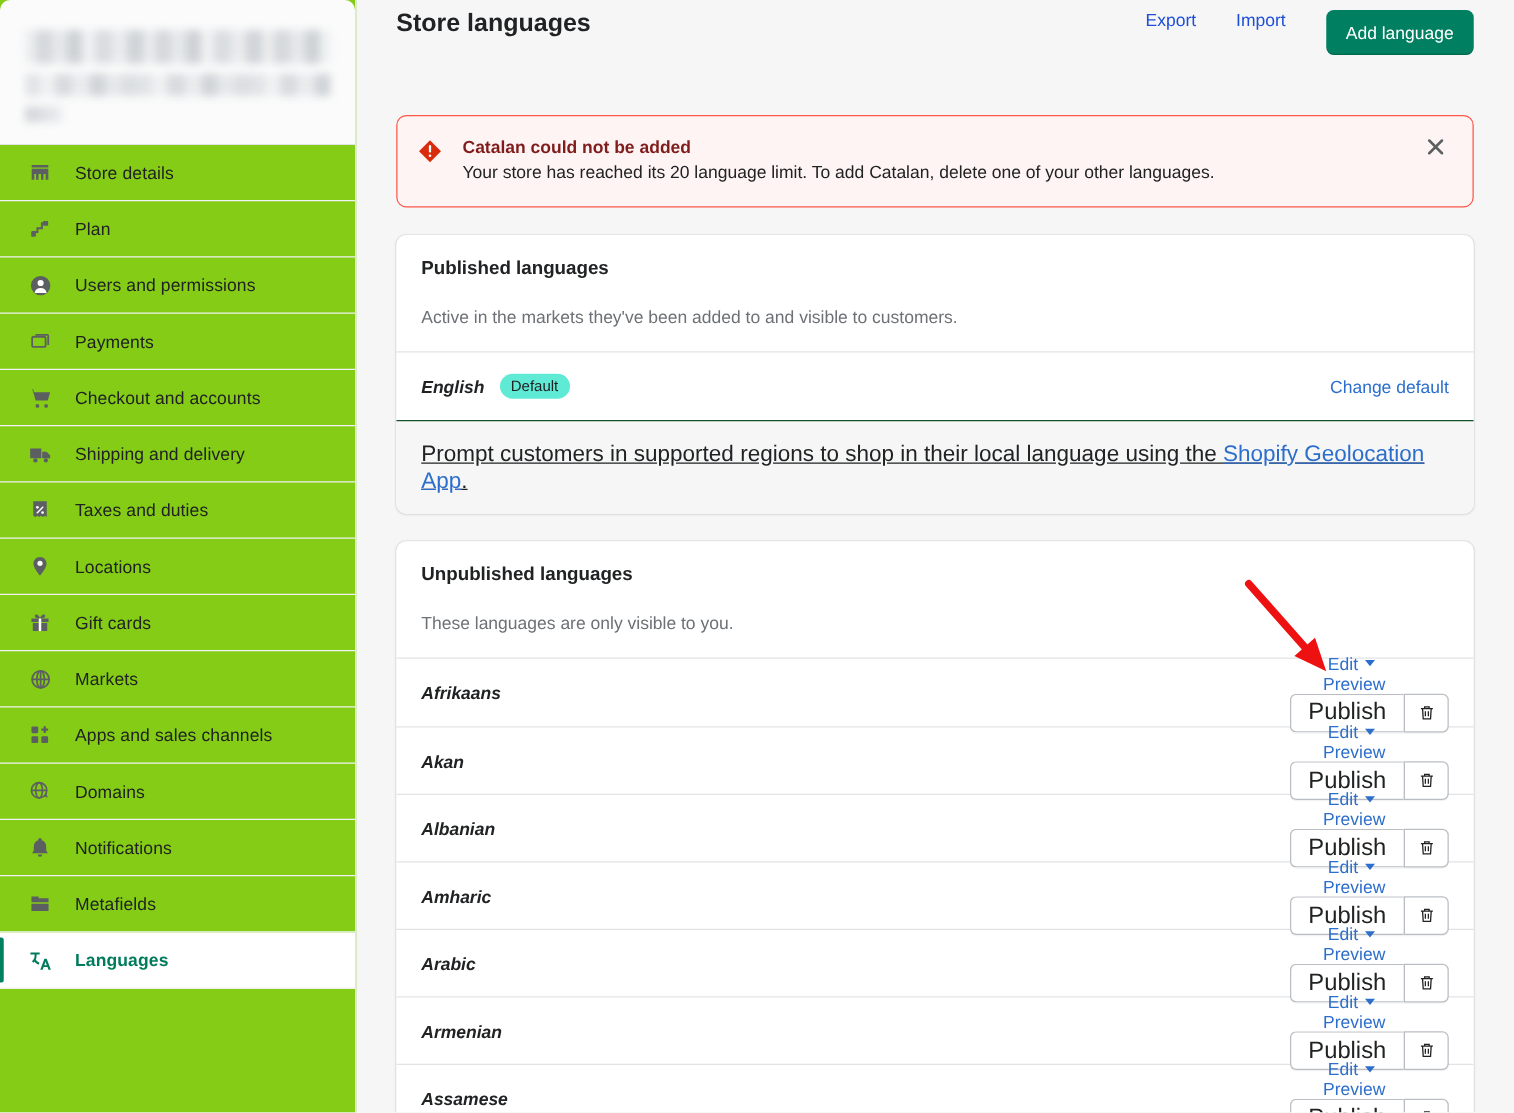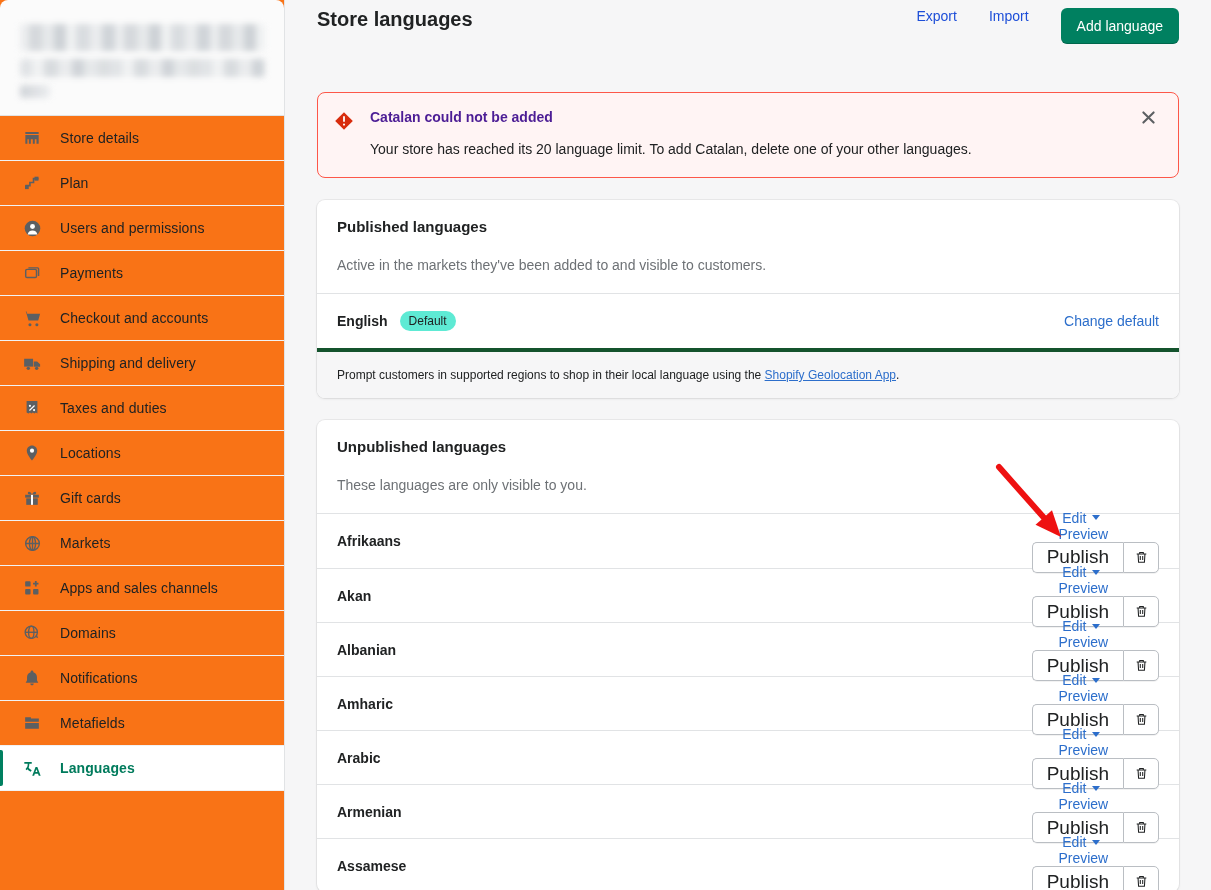--- a/index.html
+++ b/index.html
@@ -8,21 +8,21 @@
     overflow: hidden;
     font-family: "Liberation Sans", sans-serif;
     background: #f6f6f7;
     color: #202223;
   }
   .app { display: flex; width: 1211px; height: 890px; }
 
   
   .sidebar {
     width: 285px; height: 890px;
-    background: #f97316;
+    background: #84cc16;
     border-right: 1px solid #e1e3e5;
     flex: 0 0 285px;
     overflow: hidden;
     position: relative;
   }
   .sb-profile {
     height: 116px;
     background: #fbfbfb;
     border-bottom: 1px solid #e1e3e5;
     border-radius: 8px 8px 0 0;
@@ -123,21 +123,21 @@
     margin-top: 40px;
     background: #fff4f4;
     border: 1px solid #fd5749;
     border-radius: 8px;
     padding: 16px 16px 18px 16px;
     display: flex;
     align-items: flex-start;
   }
   .banner-icon { flex: 0 0 20px; margin-right: 16px; margin-top: 2px; }
   .banner-body { flex: 1 1 auto; }
-  .banner-title { font-size: 14px; font-weight: bold; color: #4c1d95; margin-bottom: 14px; }
+  .banner-title { font-size: 14px; font-weight: bold; color: #7f1d1d; margin-bottom: 2px; }
   .banner-text { font-size: 14px; color: #202223; line-height: 20px; }
   .banner-close {
     flex: 0 0 20px; cursor: pointer; color: #5c5f62;
     font-size: 15px; line-height: 1; margin-top: 2px; font-weight: bold;
   }
 
   
   .card {
     background: #ffffff;
     border-radius: 8px;
@@ -149,33 +149,33 @@
   .card-title { font-size: 15px; font-weight: bold; color: #202223; }
   .card-sub { font-size: 14px; color: #6d7175; padding: 22px 20px 20px 20px; }
   .divider { height: 1px; background: #e1e3e5; }
   .row {
     display: flex; align-items: center;
     height: 54px;
     padding: 0 20px;
     border-top: 1px solid #e1e3e5;
   }
   .row:first-child { border-top: none; }
-  .lang-name { font-size: 14px; font-weight: bold; color: #202223; }
+  .lang-name { font-size: 14px; font-weight: bold; color: #202223; font-style: italic; }
   .badge {
     margin-left: 12px;
     background: #5eead4; color: #202223;
     font-size: 12px; border-radius: 10px;
     padding: 3px 9px;
   }
   .link { font-size: 14px; color: #2c6ecb; cursor: pointer; }
   .card-foot {
     background: #f6f6f7;
-    border-top: 4px solid #14532d;
+    border-top: 1px solid #14532d;
     padding: 16px 20px;
-    font-size: 12px; color: #202223;
+    font-size: 18px; color: #202223; text-decoration: underline;
   }
   .card-foot a { color: #2c6ecb; text-decoration: underline; cursor: pointer; }
 
   .row-actions { display: flex; align-items: center; margin-left: auto; flex-direction: column; }
   .edit-wrap { display: flex; align-items: center; cursor: pointer; margin-right: 28px; }
   .caret {
     width: 0; height: 0; margin-left: 6px;
     border-left: 4px solid transparent;
     border-right: 4px solid transparent;
     border-top: 5px solid #2c6ecb;

